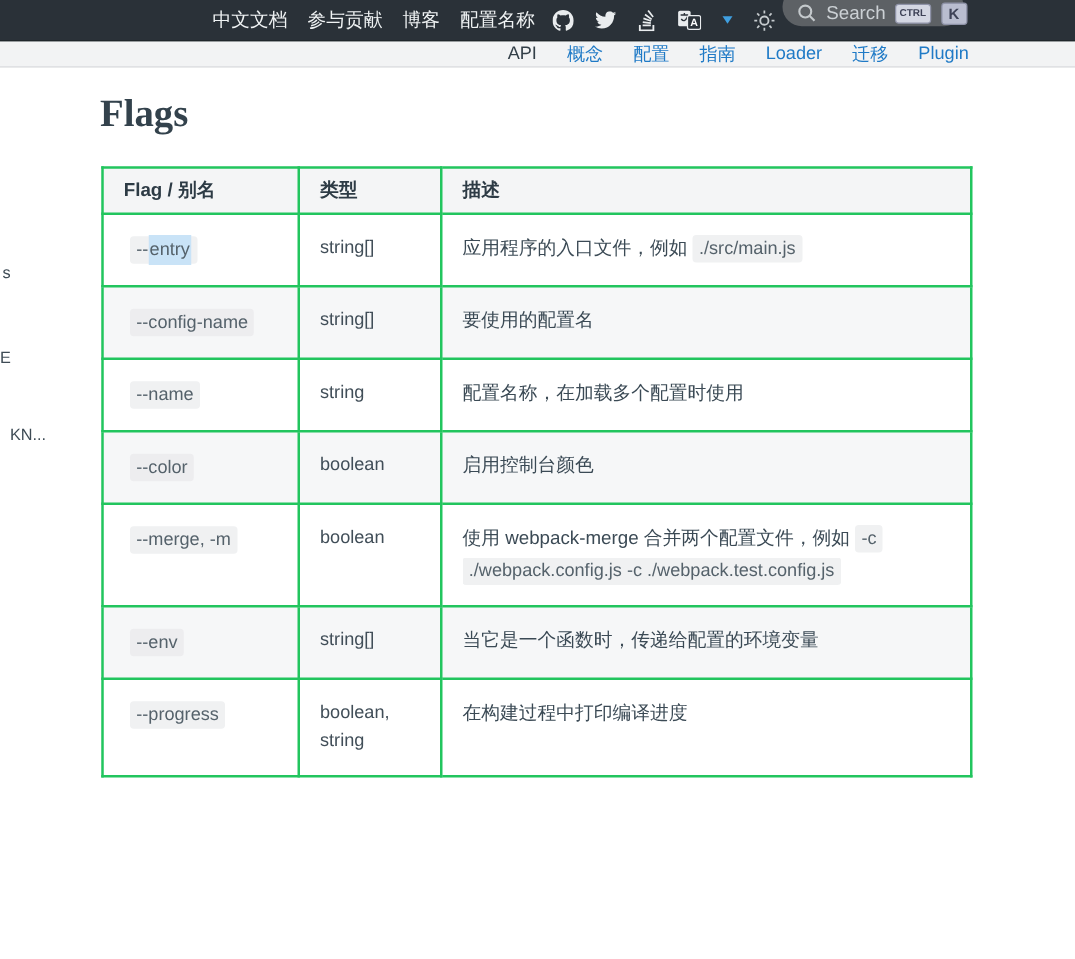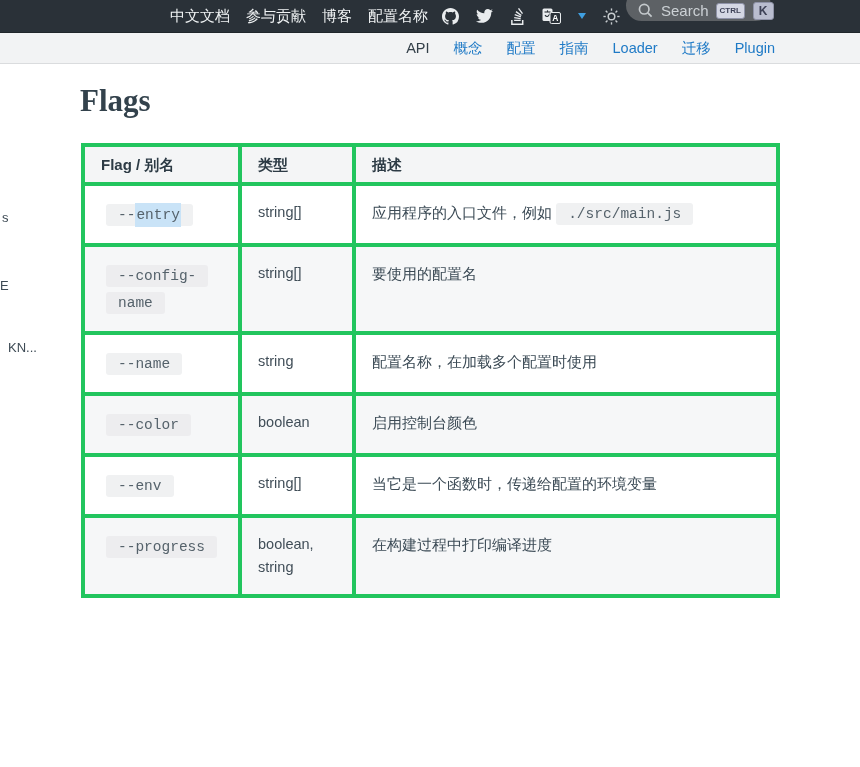--- a/index.html
+++ b/index.html
@@ -40,21 +40,21 @@
   .key {
     display:inline-block; background:#d4d7e3; color:#3e4257;
     border:1px solid #8f93a8; border-radius:3px;
     font-weight:bold; line-height:1;
   }
   .key.key-word { font-size:8px; padding:3px 3px; }
   .key.key-letter { font-size:12px; padding:2px 5px; background:#b9bdcf; }
 
   
   .subnav {
-    height:31px; background:#f2f3f4; border-bottom:1px solid #dadcde;
+    height:21px; background:#f2f3f4; border-bottom:1px solid #dadcde;
     display:flex; align-items:center; justify-content:flex-end;
     gap:24px; padding-right:85px; font-size:14.5px;
   }
   .subnav-link { color:#1f7ac6; cursor:pointer; white-space:nowrap; }
   .subnav-link.active { color:#333f48; }
 
   
   .frag { position:absolute; color:#3e4b55; font-size:13px; }
   .frag:nth-child(1) { left:2px; top:210px; }
   .frag:nth-child(2) { left:0px; top:278px; }
@@ -66,34 +66,34 @@
     font-family:"Liberation Serif", serif;
     font-size:31px; font-weight:700; color:#33424c;
     margin:0 0 25px 0; line-height:1.05;
   }
   p.intro { font-size:15px; color:#3d4c56; margin:0 0 22px 0; }
 
   table.flags {
     width:695px; border-collapse:collapse; table-layout:fixed;
     margin-left:1px;
   }
-  .flags th, .flags td { border:4px solid #22c55e; text-align:left; vertical-align:top; }
+  .flags th, .flags td { border:2px solid #22c55e; text-align:left; vertical-align:top; }
   .flags thead th {
     background:#f4f5f6; font-size:15px; font-weight:bold; color:#2d3b45;
     padding:8px 16px; line-height:19px;
   }
   .flags tbody tr:nth-child(even) { background:#f6f7f8; }
   td.flag-cell  { padding:15px 21px; line-height:26px; }
   td.type-cell  { padding:15px 16px; font-size:14.5px; color:#414e58; line-height:23px; }
   td.desc-cell  { padding:14px 38px 14px 16px; font-size:15px; color:#3b4a55; line-height:25px; }
 
   .chip {
-    font-family:Liberation Mono, monospace;
+    font-family:Liberation Sans, sans-serif;
     font-size:14.5px; color:#55626b;
-    background:#f0f1f2; border-radius:3px; padding:3px 12px;
+    background:#f0f1f2; border-radius:3px; padding:3px 5px;
     -webkit-box-decoration-break:clone; box-decoration-break:clone;
   }
   tr:nth-child(even) .chip { background:#ededef; }
   .chip .hl { background:#c9e3f7; padding:4px 1px; }
 </style>
 </head>
 <body>
 
 <div class="app">
 
@@ -213,20 +213,25 @@
             <td class="flag-cell"><span class="chip"><span>--name</span></span></td>
             <td class="type-cell">string</td>
             <td class="desc-cell">配置名称，在加载多个配置时使用</td>
           </tr>
           <tr>
             <td class="flag-cell"><span class="chip"><span>--color</span></span></td>
             <td class="type-cell">boolean</td>
             <td class="desc-cell">启用控制台颜色</td>
           </tr>
           <tr>
+            <td class="flag-cell"><span class="chip"><span>--merge,&nbsp;-m</span></span></td>
+            <td class="type-cell">boolean</td>
+            <td class="desc-cell">使用 webpack-merge 合并两个配置文件，例如 <code class="chip">-c ./webpack.config.js -c ./webpack.test.config.js</code></td>
+          </tr>
+          <tr>
             <td class="flag-cell"><span class="chip"><span>--env</span></span></td>
             <td class="type-cell">string[]</td>
             <td class="desc-cell">当它是一个函数时，传递给配置的环境变量</td>
           </tr>
           <tr>
             <td class="flag-cell"><span class="chip"><span>--progress</span></span></td>
             <td class="type-cell">boolean, string</td>
             <td class="desc-cell">在构建过程中打印编译进度</td>
           </tr>
         </tbody>

